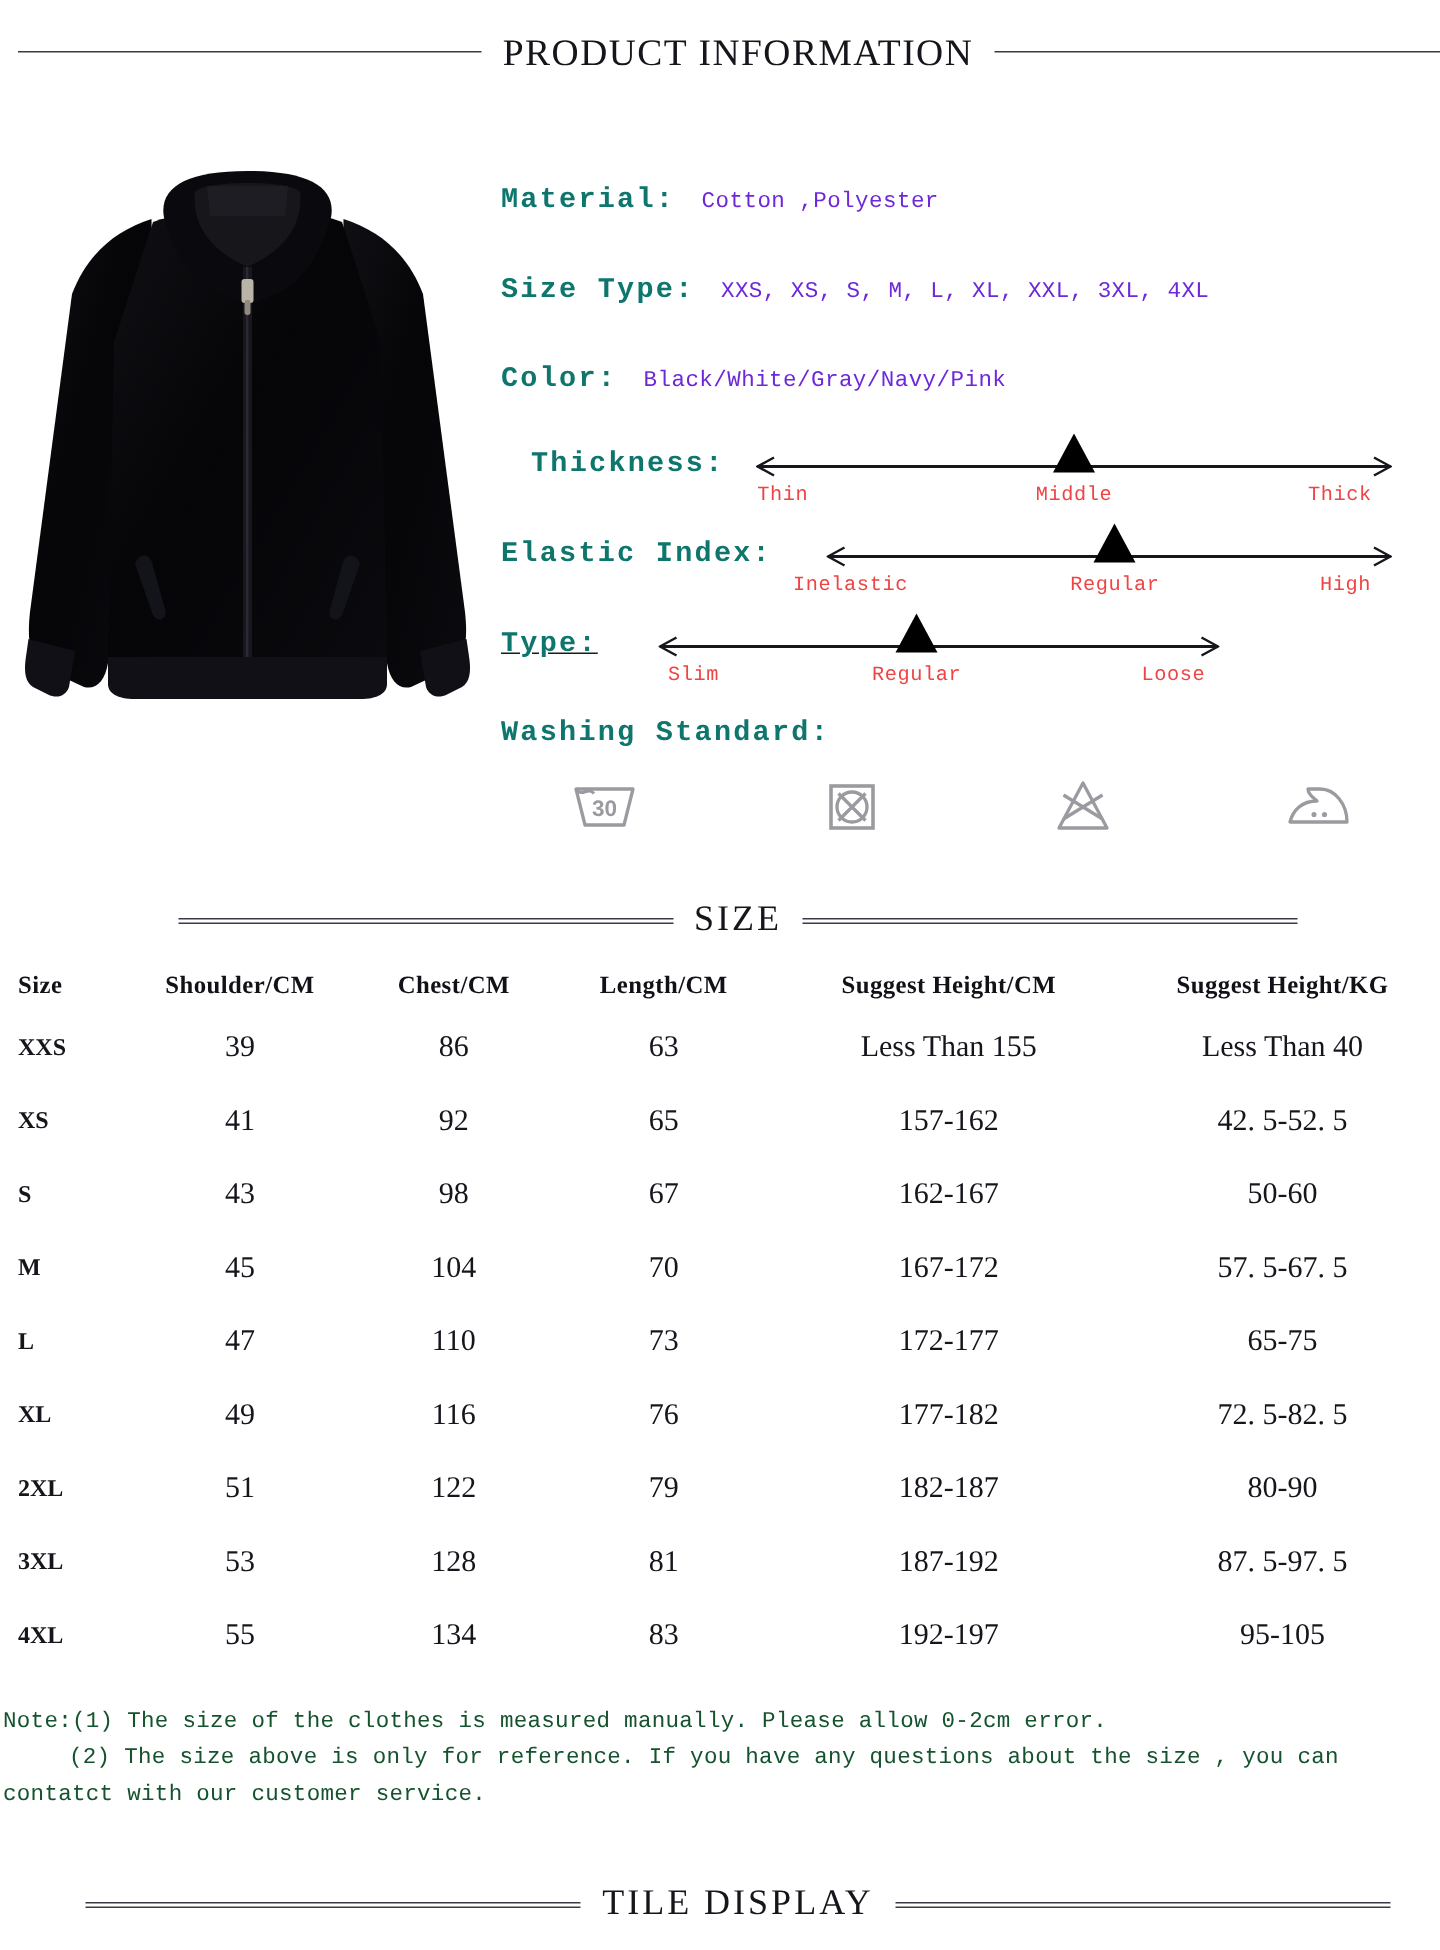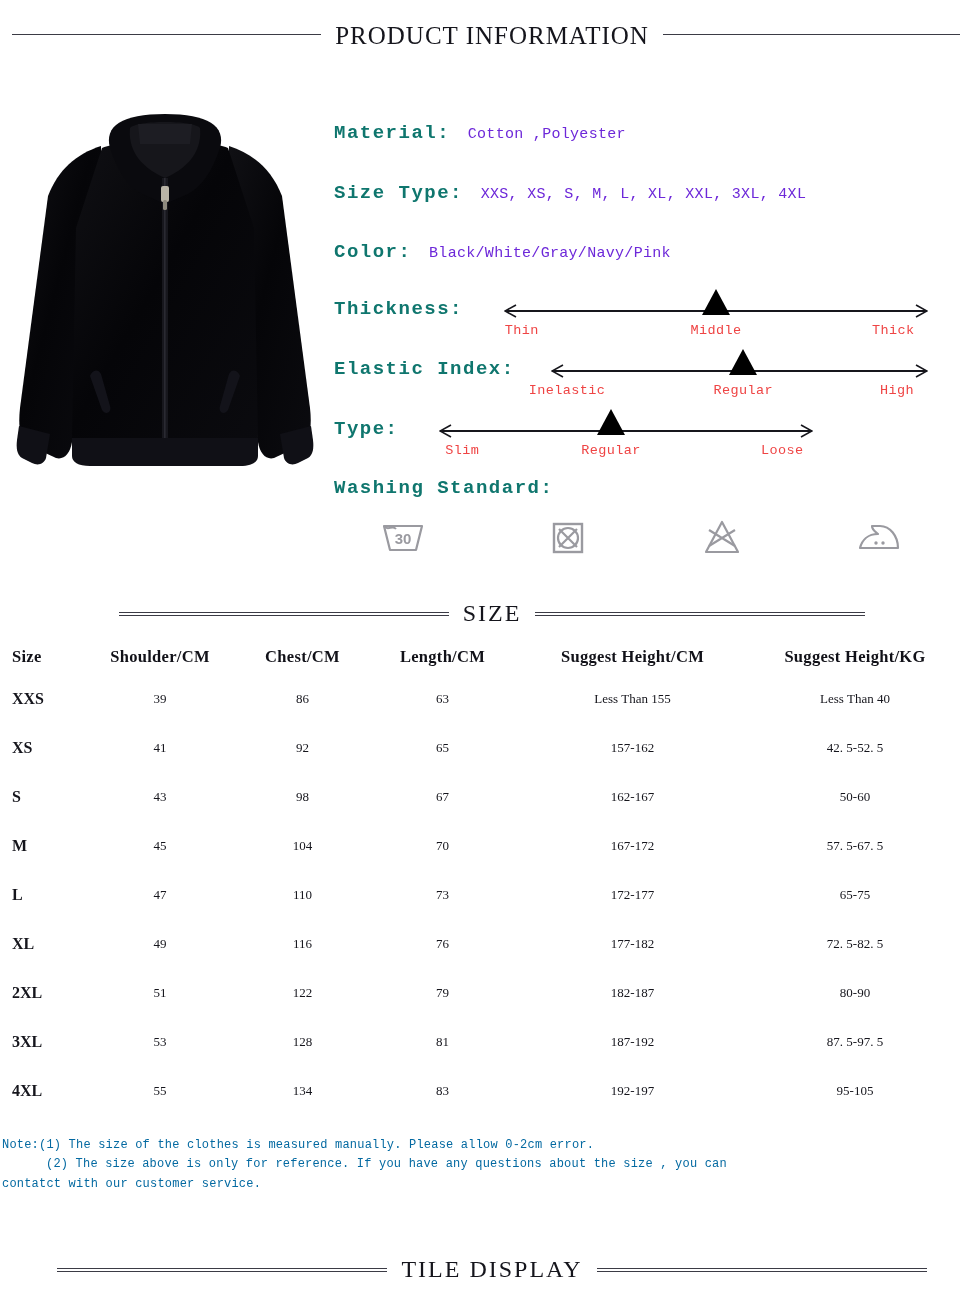--- a/index.html
+++ b/index.html
@@ -97,23 +97,23 @@
   }
   .attr-value {
     font-size: 15px;
     letter-spacing: 0.3px;
     color: #6d28d9;
     margin-left: 8px;
   }
   #attr-material     { top: 124px; }
   #attr-size-type    { top: 184px; }
   #attr-color        { top: 243px; }
-  #attr-thickness    { top: 300px; }
+  #attr-thickness    { top: 300px; margin-left: 20px; }
   #attr-elastic      { top: 360px; }
-  #attr-type         { top: 420px; }
+  #attr-type         { top: 420px; text-decoration: underline; }
   #attr-washing      { top: 479px; }
 
   
   .scale {
     position: absolute;
     height: 40px;
   }
   .scale .axis {
     position: absolute;
     left: 0;
@@ -193,21 +193,21 @@
     border: none;
   }
   #size-table th {
     font-size: 16.5px;
     font-weight: bold;
     letter-spacing: 0.3px;
     height: 34px;
     color: #111118;
   }
   #size-table td {
-    font-size: 13px;
+    font-size: 20px;
     height: 49px;
     color: #15151c;
   }
   #size-table th.col-size,
   #size-table td.col-size {
     text-align: left;
     padding-left: 12px;
     font-weight: bold;
   }
   #size-table td.col-size { font-size: 16px; }
@@ -217,24 +217,24 @@
   .col-length  { width: 145px; }
   .col-sh-cm   { width: 235px; }
   .col-sh-kg   { width: 210px; }
 
   
   #note-block {
     position: absolute;
     left: 2px;
     top: 1136px;
     width: 950px;
-    font-size: 12px;
+    font-size: 15px;
     line-height: 1.62;
     letter-spacing: 0.2px;
-    color: #0369a1;
+    color: #14532d;
   }
   #note-line-2 { text-indent: 44px; }
 </style>
 </head>
 <body>
 
 <div class="section-head" id="product-information-head">
   <div class="rule rule-left single"></div>
   <div class="heading-text">PRODUCT  INFORMATION</div>
   <div class="rule rule-right single"></div>

